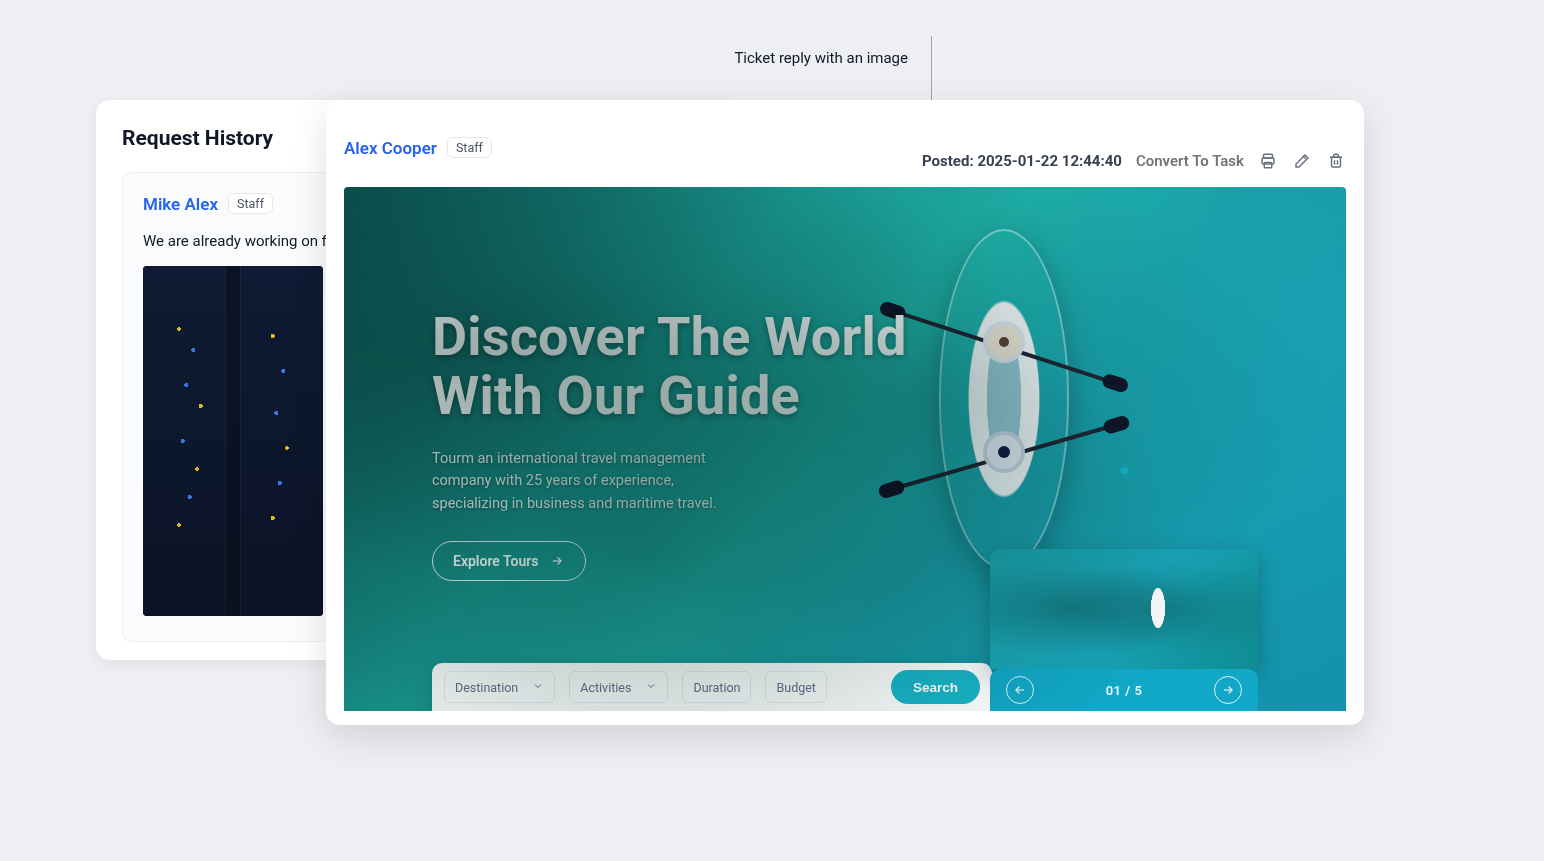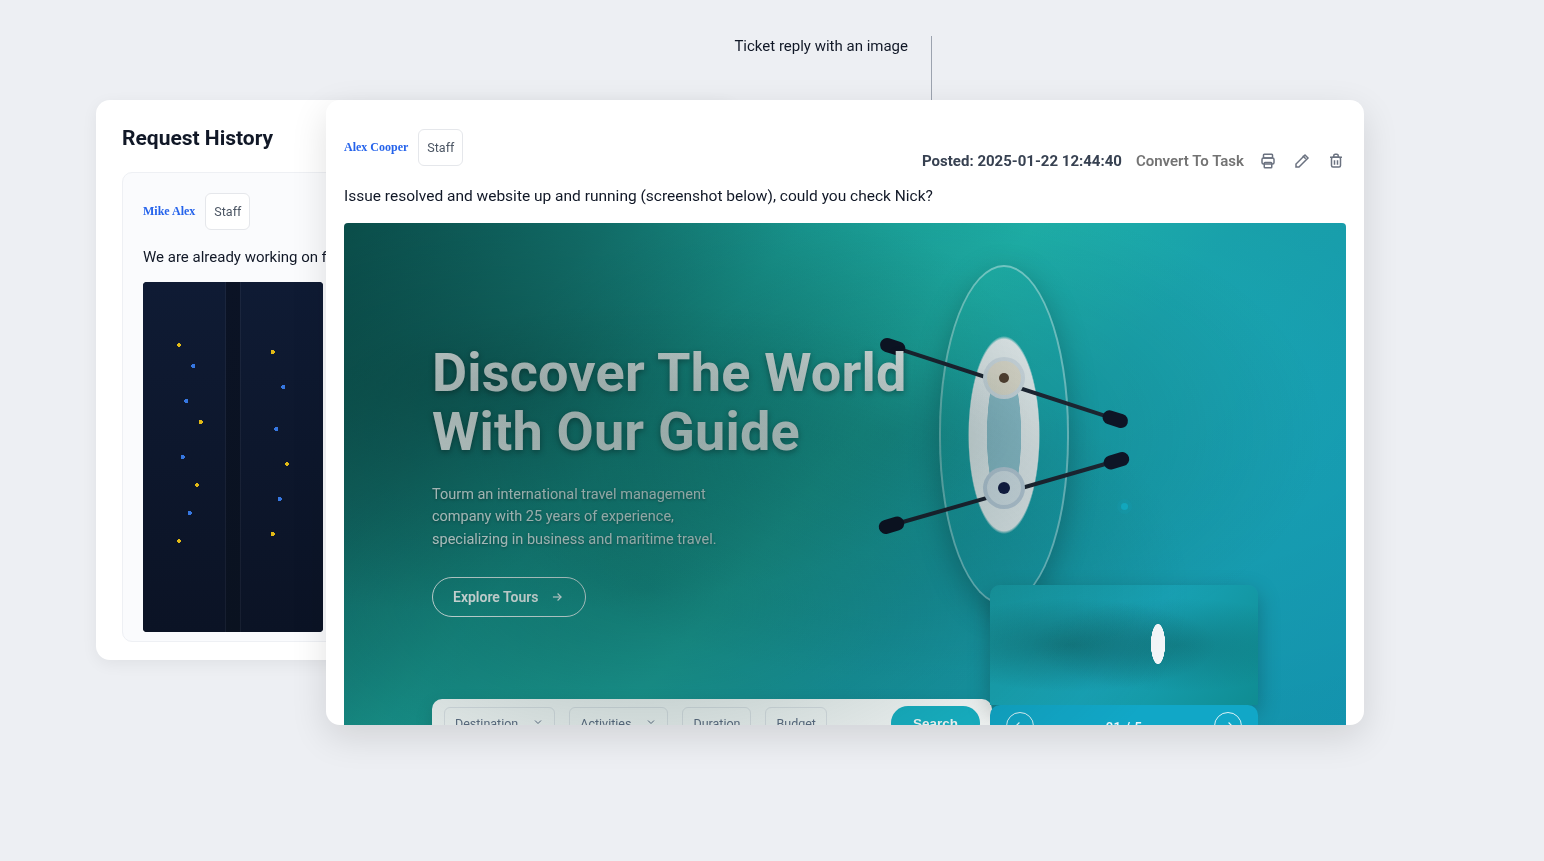--- a/index.html
+++ b/index.html
@@ -9,21 +9,21 @@
     width: 1544px;
     height: 861px;
     overflow: hidden;
     position: relative;
     color: #111827;
   }
 
   
   .annotation {
     position: absolute;
-    top: 36px;
+    top: 48px;
     left: 0;
     width: 908px;
     text-align: right;
     font-size: 15px;
     line-height: 1.4;
     color: #111827;
   }
   .vline {
     position: absolute;
     left: 931px;
@@ -52,27 +52,27 @@
   }
   .inner-card {
     background: #fafbfd;
     border: 1px solid #eef0f4;
     border-radius: 10px;
     padding: 20px;
     height: 470px;
     overflow: hidden;
   }
   .author-row { display:flex; align-items:center; gap:10px; margin-bottom:18px; }
-  .author-link { color:#2563eb; font-weight:600; font-size:12px; text-decoration:none;font-family:Liberation Serif, serif; }
+  .author-link { color:#2563eb; font-weight:600; font-size:17px; text-decoration:none; }
   .badge {
     font-size: 12.5px;
     color:#4b5563;
     border:1px solid #e5e7eb;
     background:#fff;
-    padding:10px 8px;
+    padding:2px 8px;
     border-radius:6px;
   }
   .body-text { font-size:15px; color:#111827; margin-bottom:16px; white-space:nowrap; }
   .server-img {
     width: 180px;
     height: 350px;
     border-radius:4px;
     background: linear-gradient(180deg,#0b1325 0%, #0a1220 100%);
     position:relative;
     overflow:hidden;
@@ -280,21 +280,20 @@
         <svg viewBox="0 0 24 24" fill="none" stroke="currentColor" stroke-width="2">
             <path d="M4 7h16"></path>
             <path d="M9 7V5a2 2 0 0 1 2-2h2a2 2 0 0 1 2 2v2"></path>
             <rect x="6" y="7" width="12" height="13" rx="2"></rect>
             <path d="M10 11v6M14 11v6"></path>
           </svg>
       </span>
     </div>
   </div>
 
-  <div class="front-body">Issue resolved and website up and running (screenshot below), could you check Nick?</div>
 
   <div class="hero">
     <div class="subtle-dot"></div>
 
     <div class="kayak-wrap">
       <div class="kayak">
         <div class="deck"></div>
       </div>
       <div class="paddle a"></div>
       <div class="paddle b"></div>

